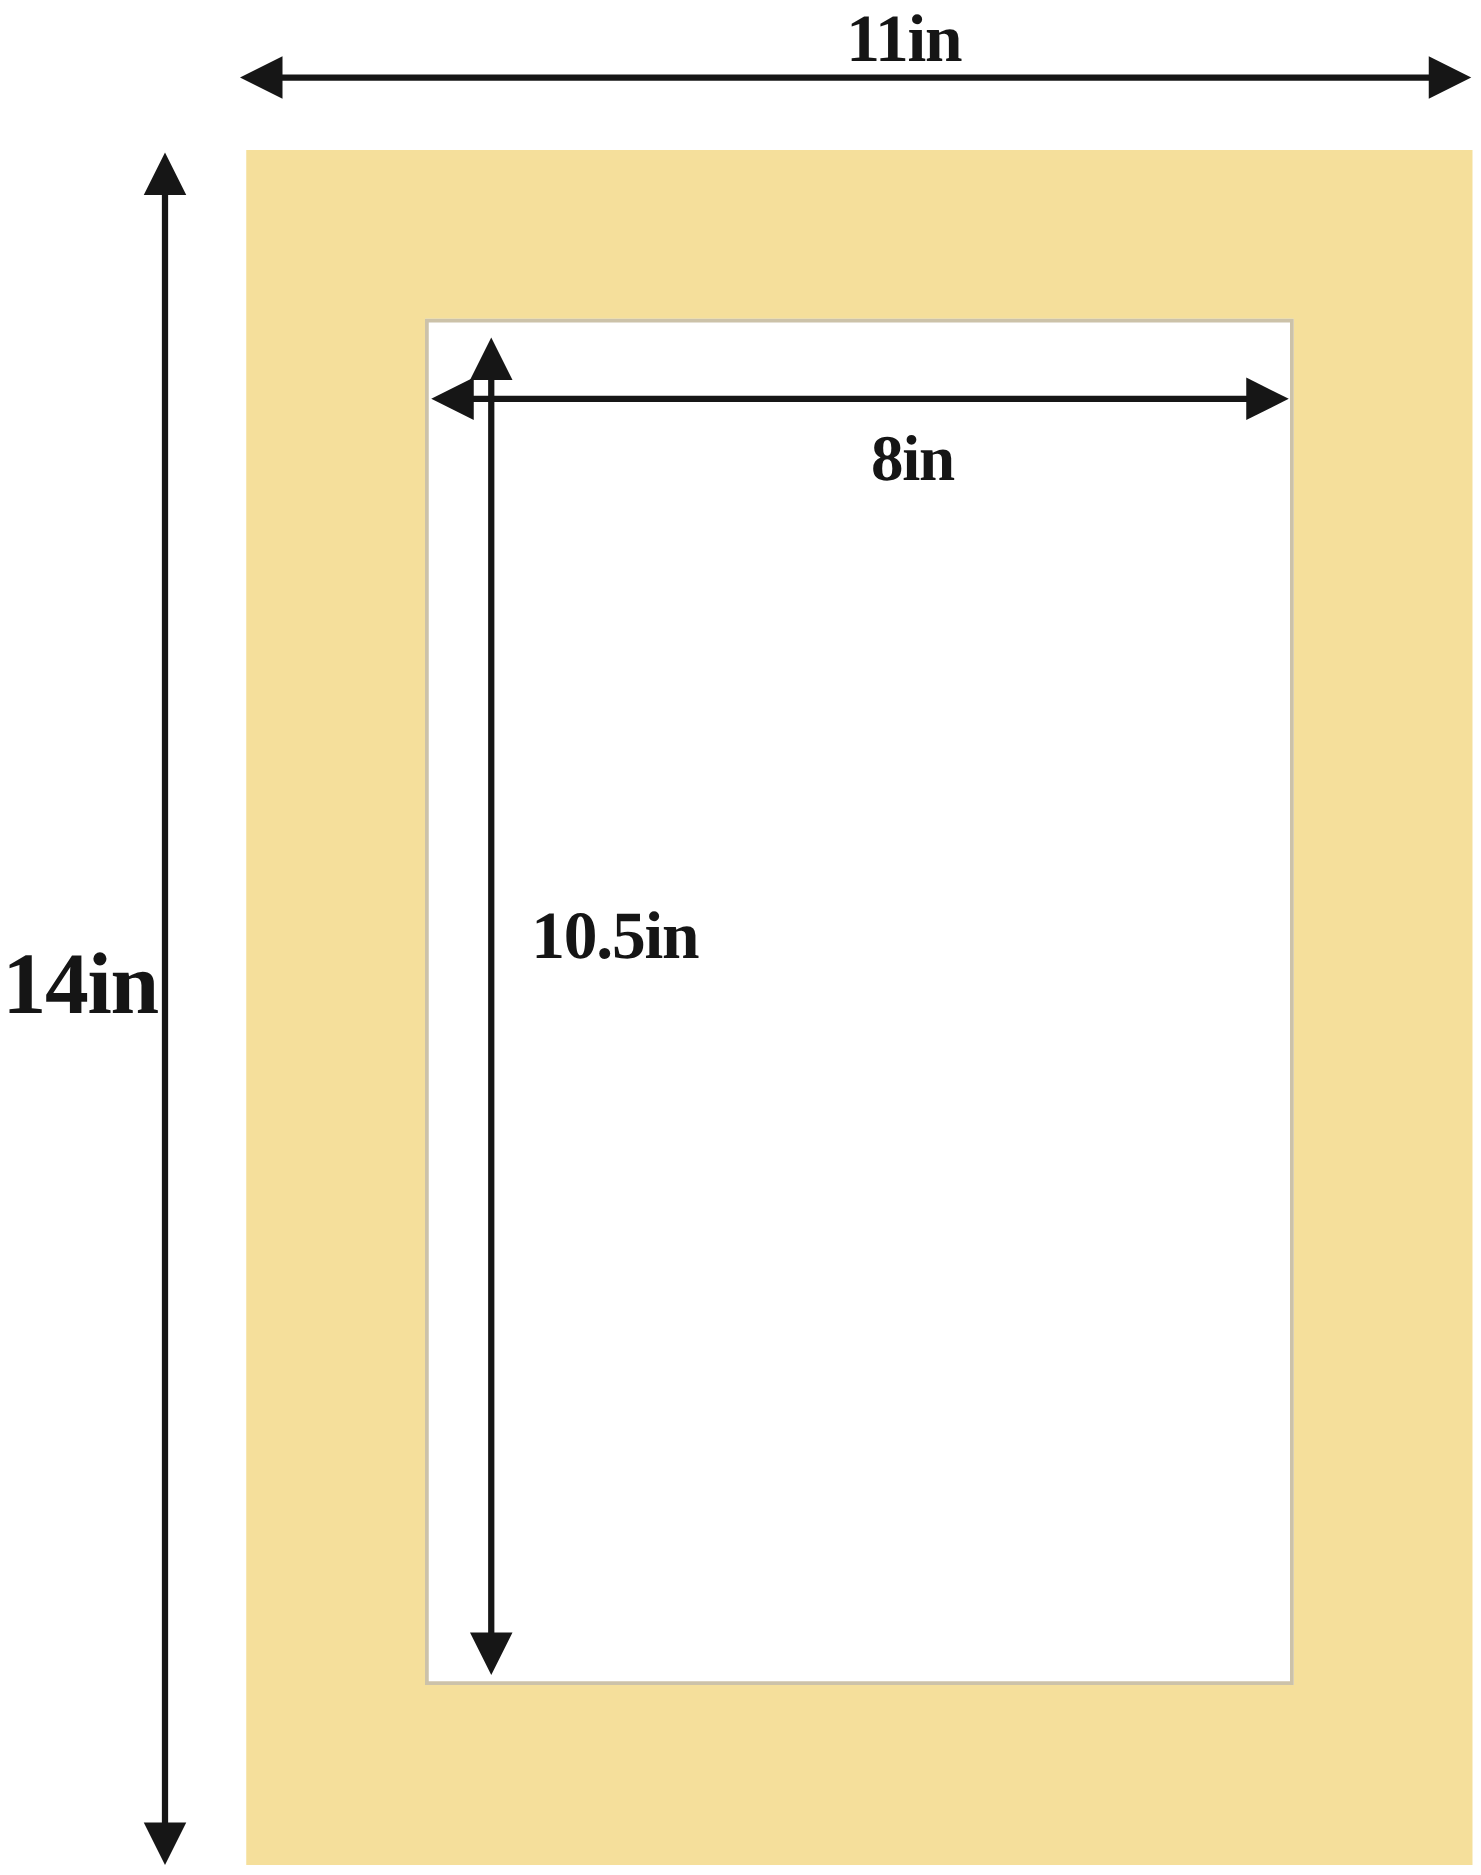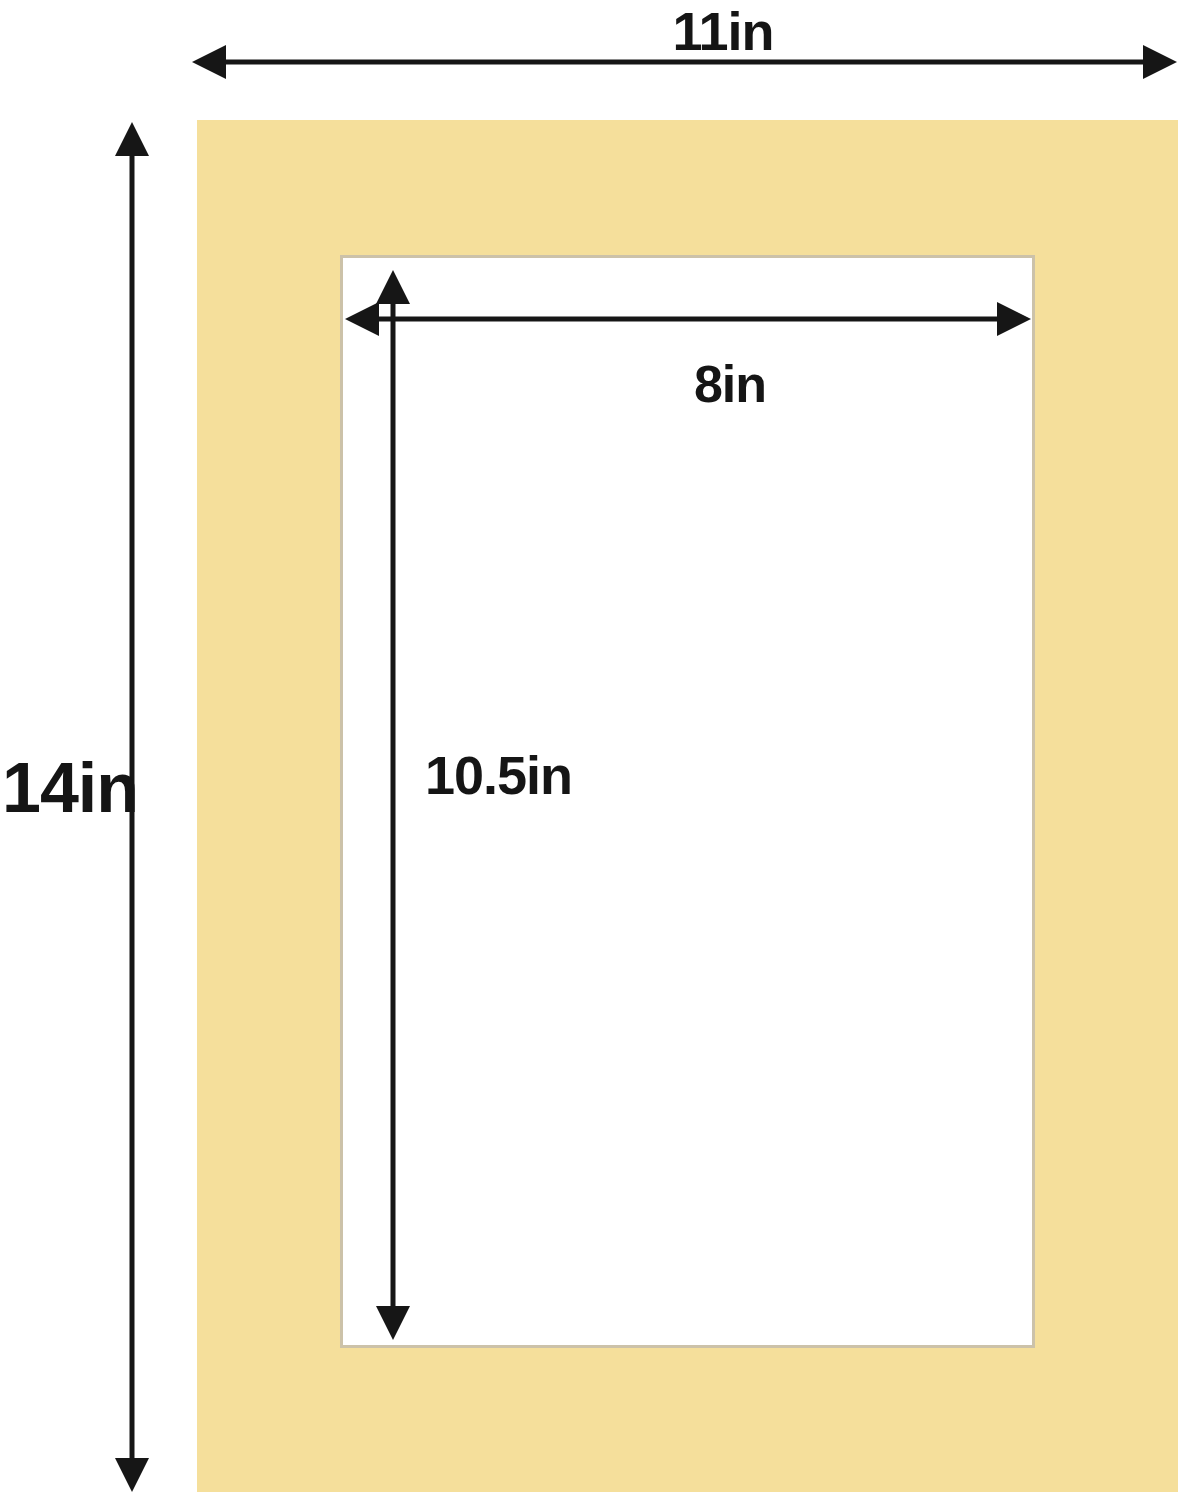--- a/index.html
+++ b/index.html
@@ -8,21 +8,21 @@
     --arrow:#161616;
     --background:#ffffff;
     --text:#151515;
   }
   html,body{margin:0;padding:0;background:var(--background);}
   .canvas{
     position:relative;
     width:1178px;height:1500px;
     background:var(--background);
     overflow:hidden;
-    font-family:Liberation Sans, sans-serif;
+    font-family:Liberation Serif, serif;
   }
   .mat{
     position:absolute;
     left:197px;top:120px;
     width:983px;height:1372px;
     background:var(--mat);
   }
   .opening{
     position:absolute;
     left:340px;top:255px;
@@ -41,22 +41,22 @@
   .dim-label{
     position:absolute;
     color:var(--text);
     font-weight:700;
     line-height:1;
     letter-spacing:-1px;
     white-space:nowrap;
   }
   .label-outer-width{left:723px;top:4px;transform:translateX(-50%);font-size:54px;}
   .label-outer-height{left:2px;top:753px;font-size:70px;}
-  .label-opening-width{left:730px;top:342px;transform:translateX(-50%);font-size:52px;margin-top:16px;}
-  .label-opening-height{left:425px;top:748px;font-size:54px;}
+  .label-opening-width{left:730px;top:342px;transform:translateX(-50%);font-size:52px;}
+  .label-opening-height{left:425px;top:721px;font-size:54px;}
 </style>
 </head>
 <body>
 
 <div class="canvas">
 
   <div class="mat"></div>
   <div class="opening"></div>
 
   <svg class="arrows" viewBox="0 0 1185 1500" xmlns="http://www.w3.org/2000/svg">

